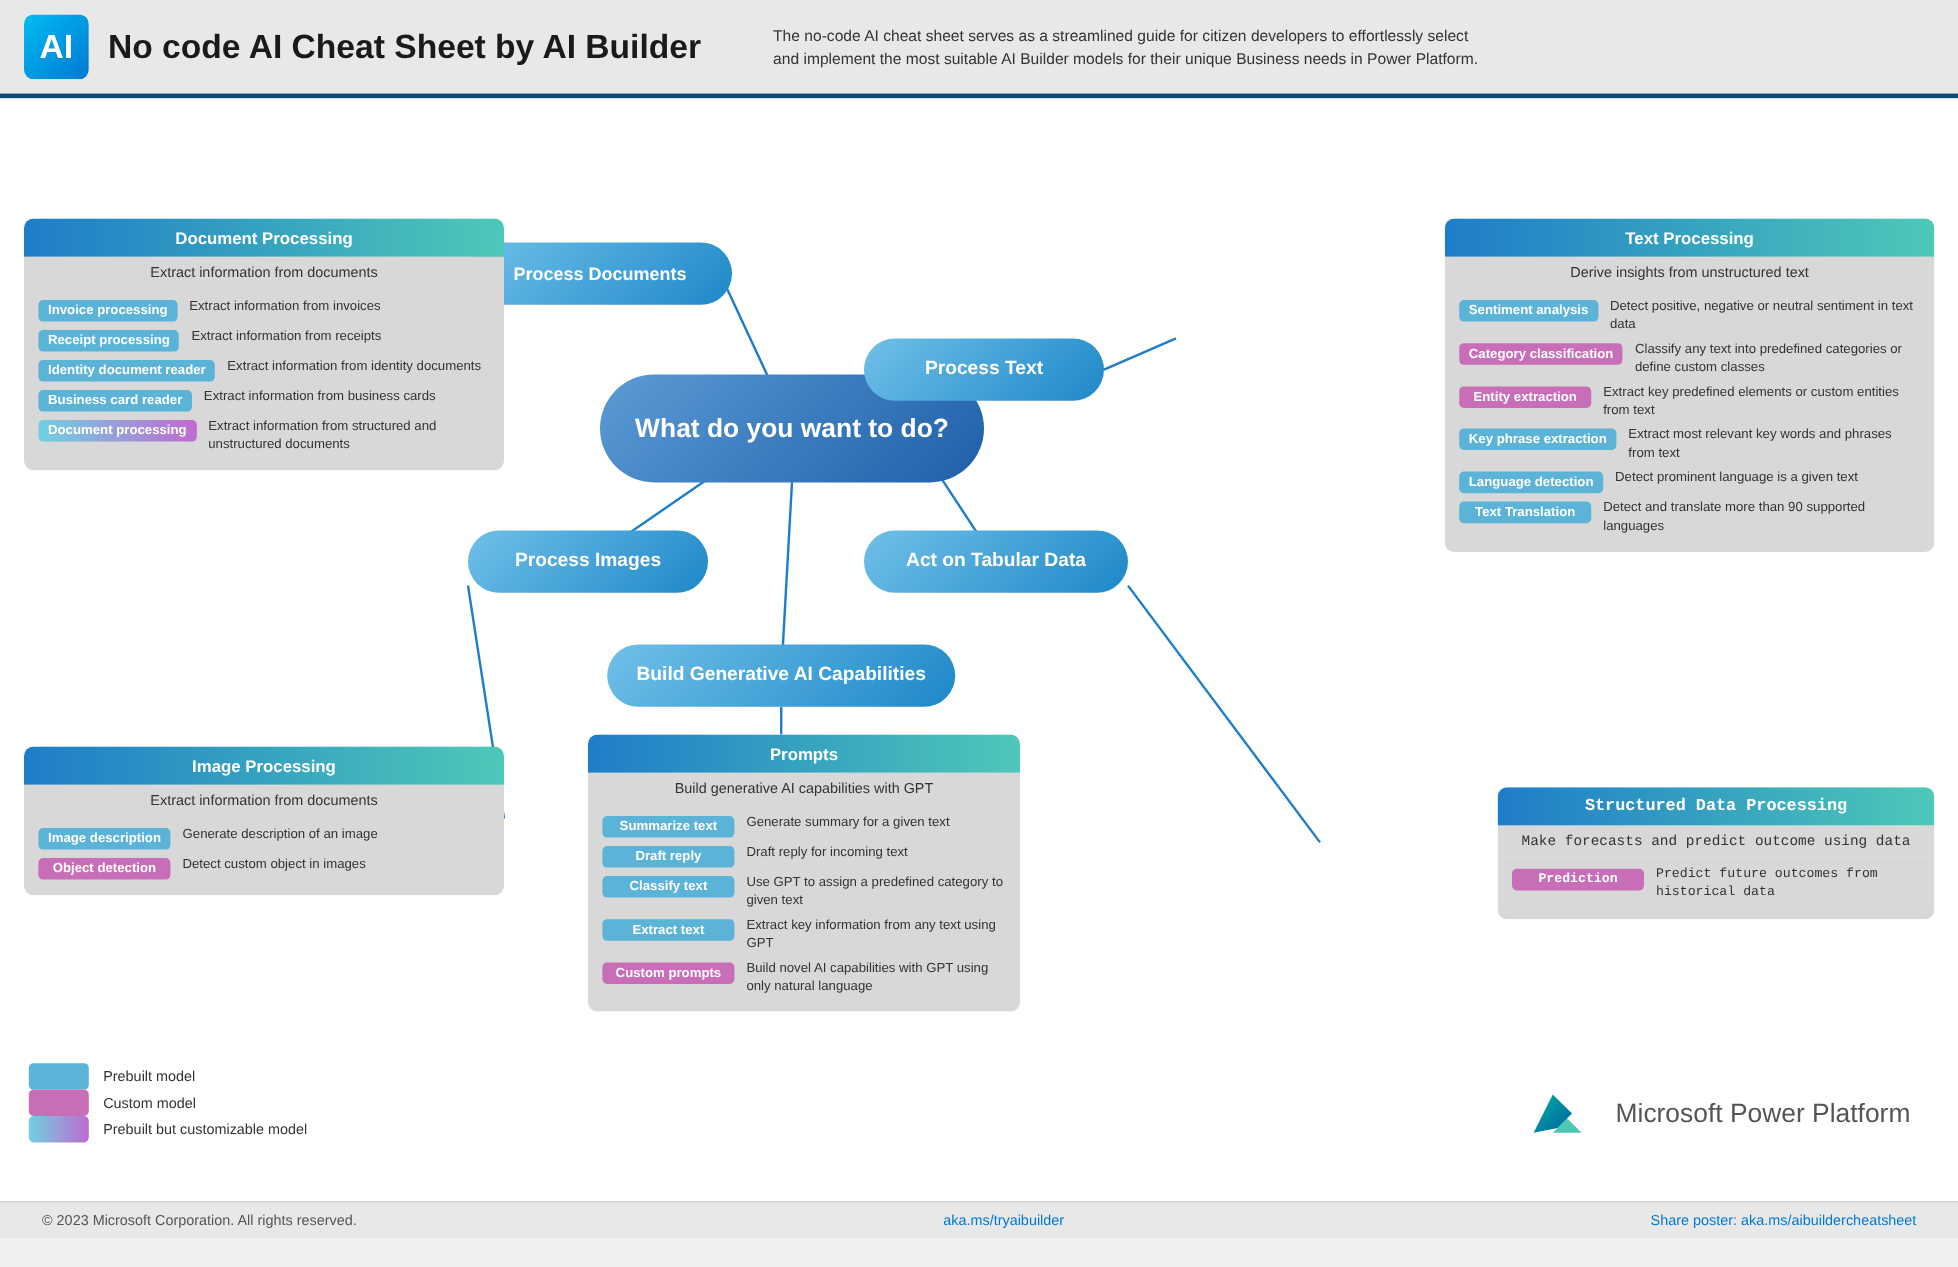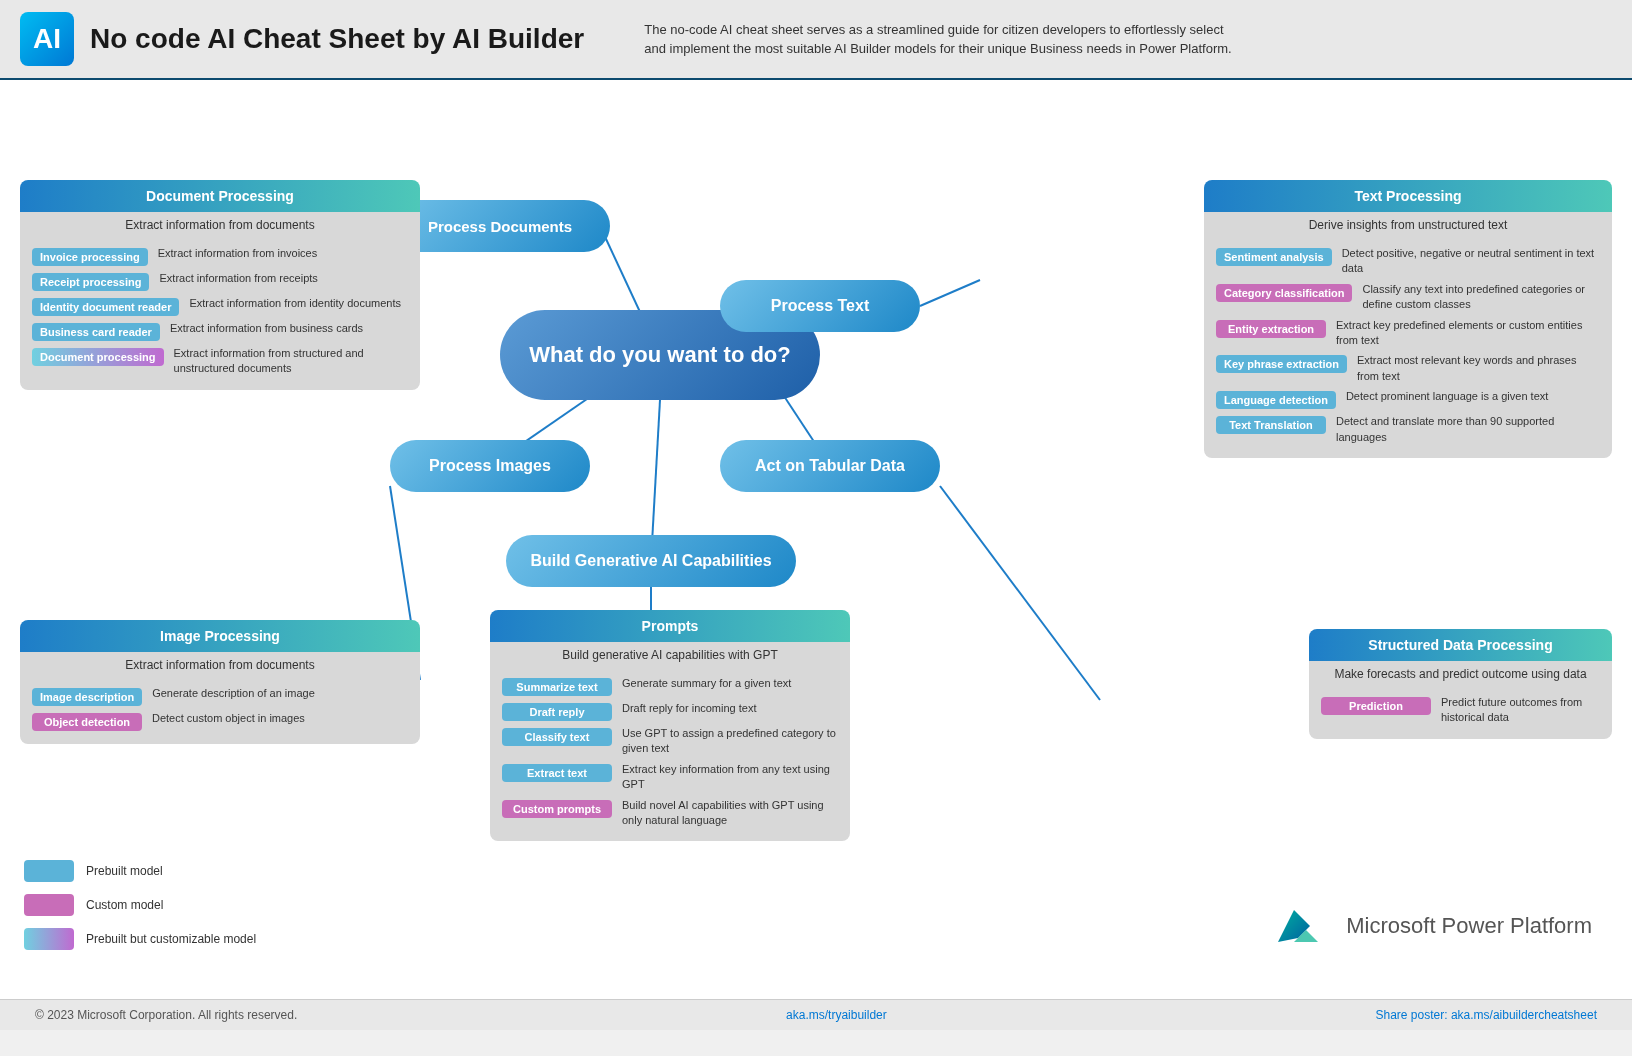--- a/index.html
+++ b/index.html
@@ -10,21 +10,21 @@
       min-height: 1056px;
       overflow: hidden;
     }
 
     
     .header {
       background: #e8e8e8;
       padding: 12px 20px;
       display: flex;
       align-items: center;
-      border-bottom: 2px solid #0c4a6e;
+      border-bottom: 4px solid #0c4a6e;
     }
     .header-logo {
       width: 54px;
       height: 54px;
       margin-right: 16px;
       flex-shrink: 0;
     }
     .header-title {
       font-size: 28px;
       font-weight: 700;
@@ -192,22 +192,23 @@
     
     .text-processing {
       right: 20px;
       top: 100px;
       width: 408px;
     }
 
     
     .structured-data {
       right: 20px;
-      top: 549px;
-      width: 303px;
+      top: 574px;
+      width: 364px;
+      font-family: Liberation Mono, monospace;
     }
 
     
     .prompts-box {
       left: 490px;
       top: 530px;
       width: 360px;
     }
 
     .box-header-gradient {
@@ -219,21 +220,20 @@
       color: white;
     }
 
     
     .legend {
       position: absolute;
       left: 24px;
       bottom: 80px;
       display: flex;
       flex-direction: column;
-      gap: 12px;
     }
 
     .legend-item {
       display: flex;
       align-items: center;
       gap: 12px;
     }
 
     .legend-box {
       width: 50px;

